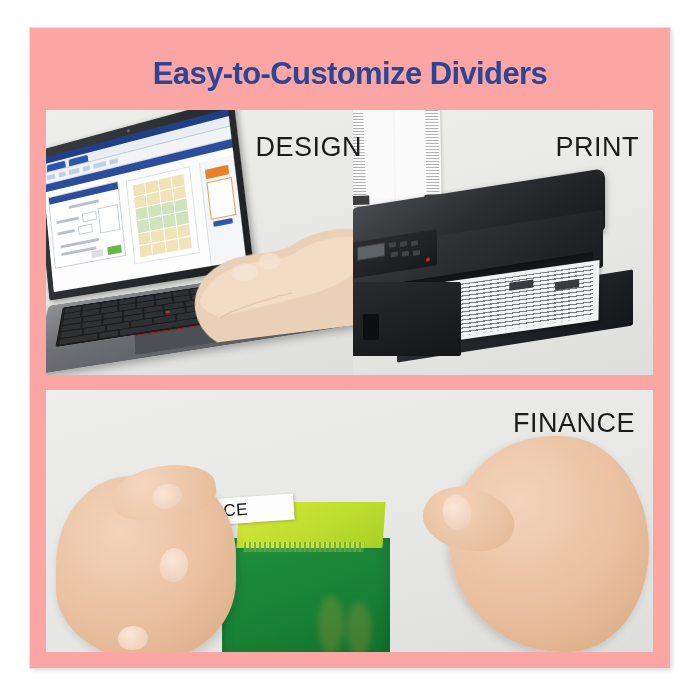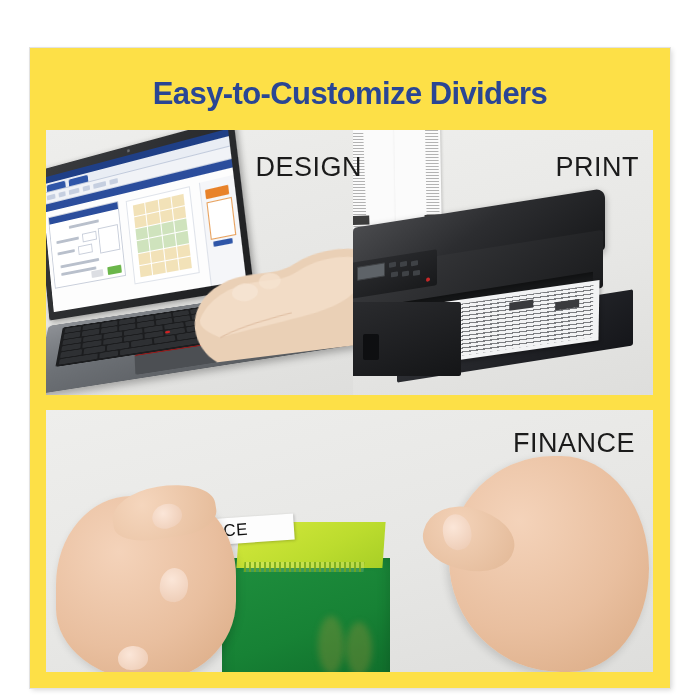--- a/index.html
+++ b/index.html
@@ -5,23 +5,23 @@
   html, body {
     margin: 0; padding: 0;
     width: 700px; height: 700px;
     background: #ffffff;
     font-family: "Liberation Sans", sans-serif;
     overflow: hidden;
   }
 
   #card {
     position: absolute;
-    left: 30px; top: 48px;
+    left: 30px; top: 28px;
     width: 640px; height: 640px;
-    background: #fde047;
+    background: #fca5a5;
     box-shadow: 0 0 0 1px #e2e2e2, 2px 2px 5px rgba(0,0,0,0.16);
     overflow: hidden;
   }
 
   
   #title {
     position: absolute;
     left: 0; top: 28px;
     width: 640px;
     text-align: center;

